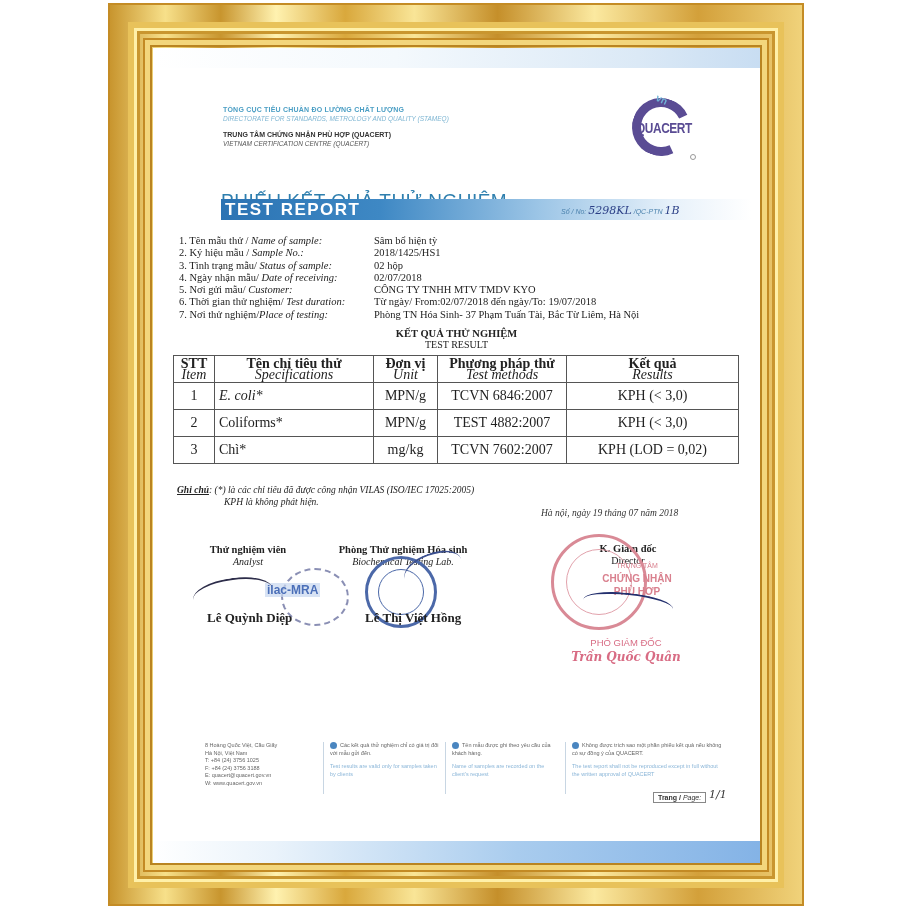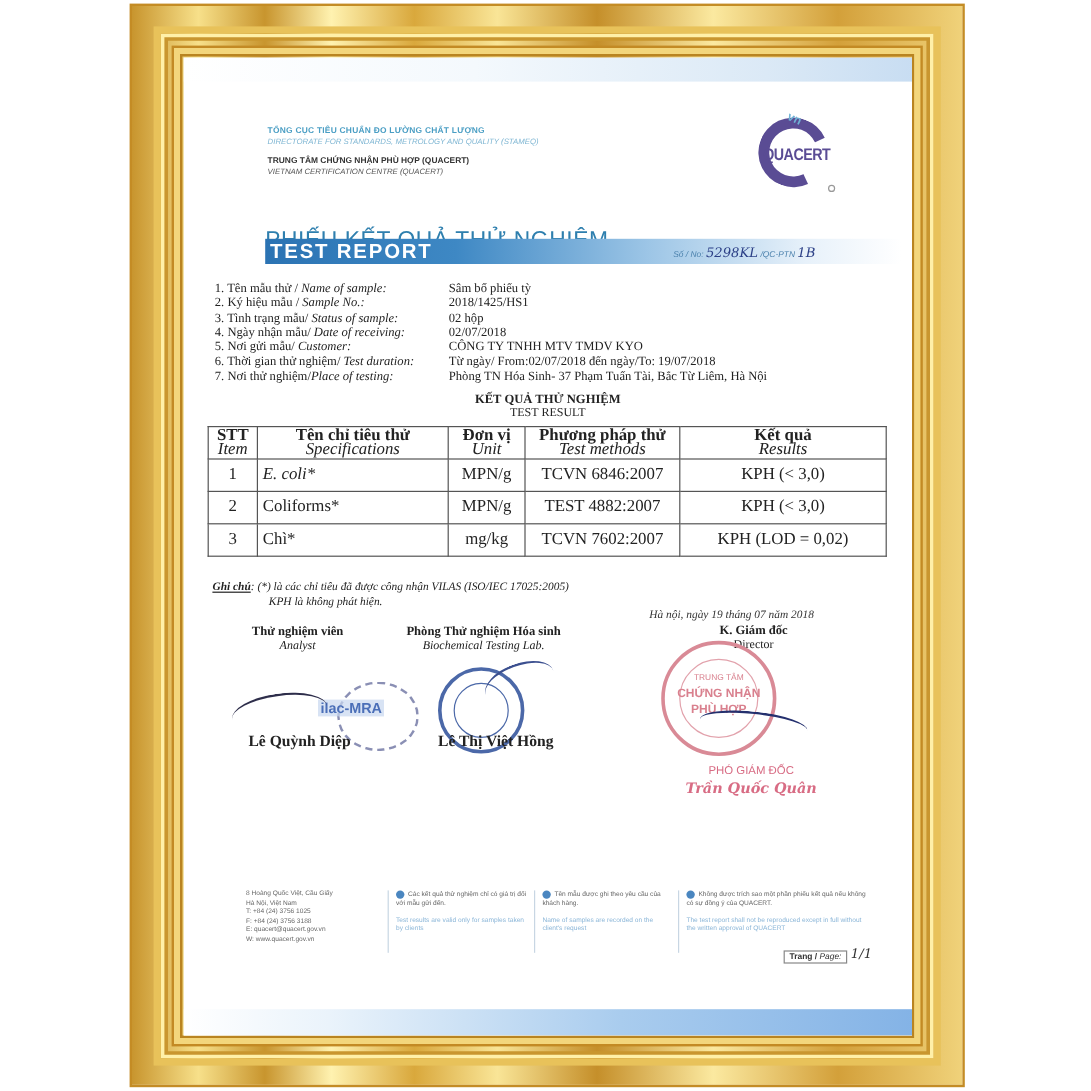--- a/index.html
+++ b/index.html
@@ -47,32 +47,32 @@
   table.results th { font-weight:bold; height:26px; line-height:11px; }
   table.results th i { font-weight:normal; }
   table.results td { height:26px; }
   table.results td.spec { text-align:left; }
 
   .note { position:absolute; left:24px; top:436px; font-size:9.5px; font-style:italic; color:#222; line-height:12px; }
   .note .label { font-weight:bold; text-decoration:underline; }
   .note .l2 { padding-left:47px; }
 
   .place-date { position:absolute; left:388px; top:460px; font-size:9.5px; font-style:italic; color:#333; }
-  .sig-block { position:absolute; text-align:center; font-size:10.5px; color:#222; line-height:12px; }
+  .sig-block { position:absolute; text-align:center; font-size:10.5px; color:#222; line-height:12px;margin-top:23px; }
   .sig-block .t { font-weight:bold; }
   .sig-block .s { font-style:italic; font-size:10px; }
   .sig-name { position:absolute; font-size:13px; font-weight:bold; color:#222; }
 
   .stamp-ilac { position:absolute; left:128px; top:520px; width:68px; height:58px; border-radius:50%; border:2px dashed #8a8fb4; box-sizing:border-box; }
   .ilac-text { position:absolute; left:112px; top:535px; font-family:"Liberation Sans", sans-serif; font-size:12px; font-weight:bold; color:#4b6fb8; background:rgba(200,215,240,0.7); padding:0 2px; }
   .stamp-boa { position:absolute; left:212px; top:508px; width:72px; height:72px; border-radius:50%; border:3px solid #4b68a8; box-sizing:border-box; }
   .stamp-boa-inner { position:absolute; left:10px; top:10px; width:46px; height:46px; border-radius:50%; border:1px solid #4b68a8; box-sizing:border-box; }
   .stamp-red { position:absolute; left:398px; top:486px; width:96px; height:96px; border-radius:50%; border:3px solid #d98a96; box-sizing:border-box; }
   .stamp-red-inner { position:absolute; left:12px; top:12px; width:66px; height:66px; border-radius:50%; border:1px solid #e2a2ac; box-sizing:border-box; }
-  .stamp-red-text { position:absolute; left:0; top:22px; width:100%; text-align:center; font-family:"Liberation Sans", sans-serif; color:#d9808e; line-height:13px; }
+  .stamp-red-text { position:absolute; left:0; top:22px; width:100%; text-align:center; font-family:"Liberation Sans", sans-serif; color:#d9808e; line-height:13px;padding-left:38px; }
   .stamp-red-text .a { font-size:7px; }
   .stamp-red-text .b { font-size:10px; font-weight:bold; }
   .sig-scribble { position:absolute; border-top:2px solid #2a3578; border-radius:50% 50% 0 0; }
 
   .deputy { position:absolute; left:408px; top:589px; width:130px; text-align:center; color:#d86c84; }
   .deputy .t { font-family:"Liberation Sans", sans-serif; font-size:9.5px; }
   .deputy .n { font-family:"DejaVu Serif", serif; font-style:italic; font-weight:bold; font-size:12px; margin-top:2px; }
 
   .footer { position:absolute; left:52px; top:694px; width:540px; font-family:"Liberation Sans", sans-serif; font-size:5.5px; color:#666; }
   .footer .col { position:absolute; top:0; line-height:7.5px; }
@@ -115,21 +115,21 @@
       <span>Số / No:</span>
       <span class="hw">5298KL</span>
       <span>/QC-PTN</span>
       <span class="hw">1B</span>
     </div>
   </div>
 
   <div class="info">
     <div class="info-row">
       <div class="info-label"><span>1. Tên mẫu thử / </span><i>Name of sample:</i></div>
-      <div>Sâm bổ phiếu tỳ</div>
+      <div>Sâm bổ hiện tỳ</div>
     </div>
     <div class="info-row">
       <div class="info-label"><span>2. Ký hiệu mẫu / </span><i>Sample No.:</i></div>
       <div>2018/1425/HS1</div>
     </div>
     <div class="info-row">
       <div class="info-label"><span>3. Tình trạng mẫu/ </span><i>Status of sample:</i></div>
       <div>02 hộp</div>
     </div>
     <div class="info-row">

